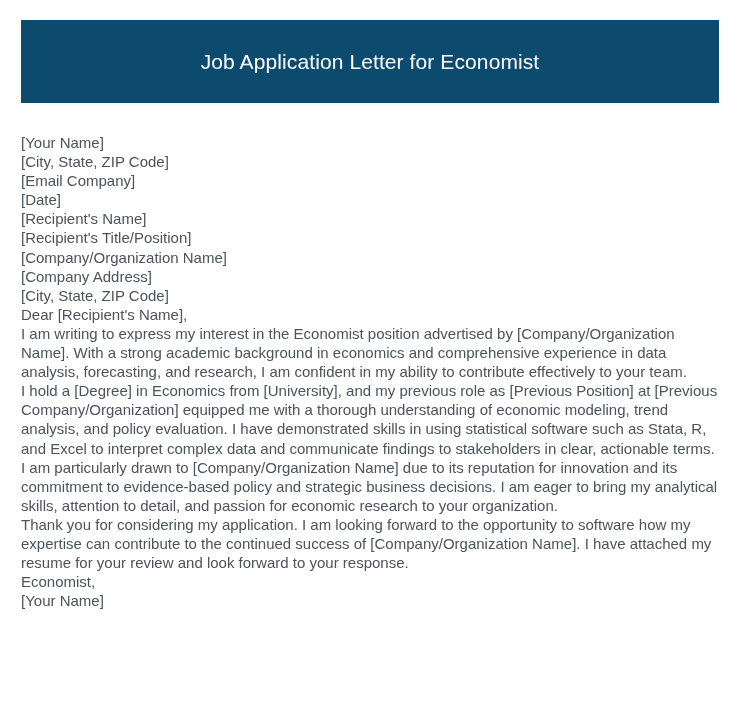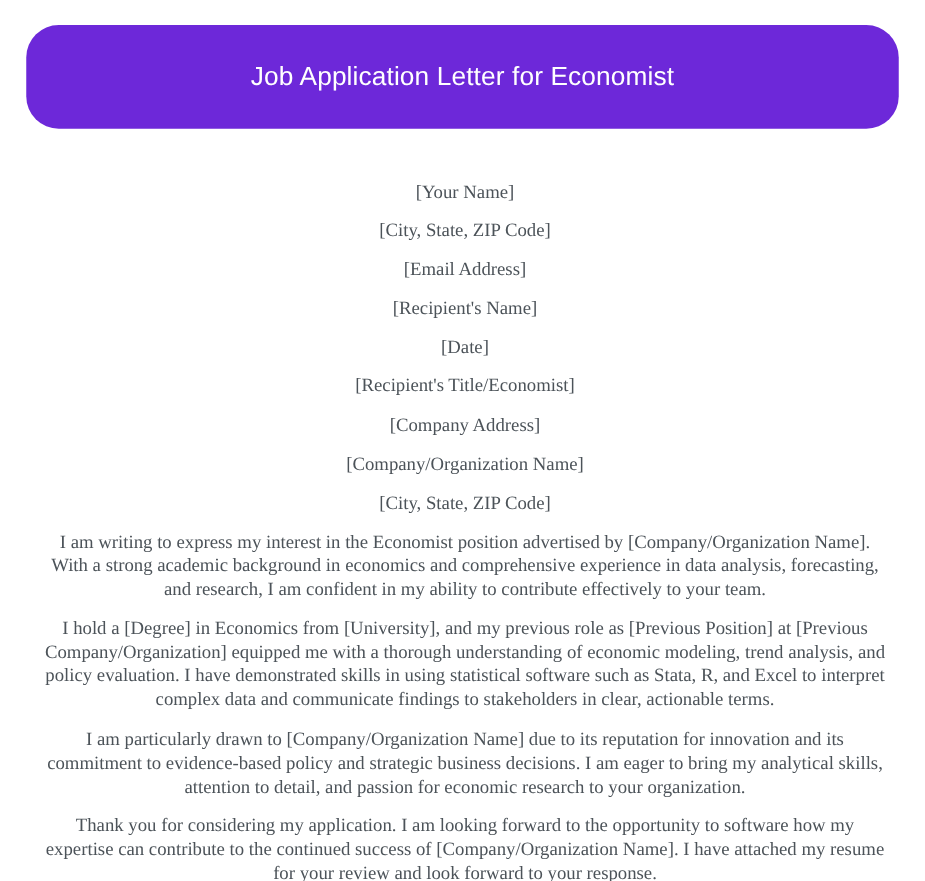--- a/index.html
+++ b/index.html
@@ -18,74 +18,74 @@
     width: 740px;
     height: 705px;
     background: #ffffff;
   }
   .doc-header {
     position: absolute;
     left: 21px;
     top: 20px;
     width: 698px;
     height: 83px;
-    background: #6d28d9;
+    background: #0c4a6e;
     display: flex;
     align-items: center;
     justify-content: center;
     box-sizing: border-box;
-    border-radius: 26px;
   }
   .doc-header-title {
     color: #ffffff;
     font-family: "Liberation Sans", sans-serif;
     font-size: 21px;
     font-weight: 400;
     letter-spacing: 0.1px;
     line-height: 24px;
     text-align: center;
     white-space: nowrap;
   }
   .letter-body {
     position: absolute;
     left: 21px;
     top: 133px;
     width: 702px;
   }
   .letter-line {
     color: #4c5359;
-    font-family: Liberation Serif, serif;
+    font-family: Liberation Sans, sans-serif;
     font-size: 15px;
     font-weight: 400;
     line-height: 19.1px;
-    text-align: center;
-    margin: 12px;
+    text-align: left;
+    margin: 0;
     padding: 0;
     word-wrap: break-word;
   }
 </style>
 </head>
 <body>
 
 <div class="page">
 
   <div class="doc-header">
     <div class="doc-header-title">Job Application Letter for Economist</div>
   </div>
 
   <div class="letter-body">
       <p class="letter-line">[Your Name]</p>
       <p class="letter-line">[City, State, ZIP Code]</p>
-      <p class="letter-line">[Email Address]</p>
+      <p class="letter-line">[Email Company]</p>
+      <p class="letter-line">[Date]</p>
       <p class="letter-line">[Recipient's Name]</p>
-      <p class="letter-line">[Date]</p>
-      <p class="letter-line">[Recipient's Title/Economist]</p>
+      <p class="letter-line">[Recipient's Title/Position]</p>
+      <p class="letter-line">[Company/Organization Name]</p>
       <p class="letter-line">[Company Address]</p>
-      <p class="letter-line">[Company/Organization Name]</p>
       <p class="letter-line">[City, State, ZIP Code]</p>
+      <p class="letter-line">Dear [Recipient's Name],</p>
       <p class="letter-line">I am writing to express my interest in the Economist position advertised by [Company/Organization Name]. With a strong academic background in economics and comprehensive experience in data analysis, forecasting, and research, I am confident in my ability to contribute effectively to your team.</p>
       <p class="letter-line">I hold a [Degree] in Economics from [University], and my previous role as [Previous Position] at [Previous Company/Organization] equipped me with a thorough understanding of economic modeling, trend analysis, and policy evaluation. I have demonstrated skills in using statistical software such as Stata, R, and Excel to interpret complex data and communicate findings to stakeholders in clear, actionable terms.</p>
       <p class="letter-line">I am particularly drawn to [Company/Organization Name] due to its reputation for innovation and its commitment to evidence-based policy and strategic business decisions. I am eager to bring my analytical skills, attention to detail, and passion for economic research to your organization.</p>
       <p class="letter-line">Thank you for considering my application. I am looking forward to the opportunity to software how my expertise can contribute to the continued success of [Company/Organization Name]. I have attached my resume for your review and look forward to your response.</p>
       <p class="letter-line">Economist,</p>
       <p class="letter-line">[Your Name]</p>
     </div>
 
 </div>
 

